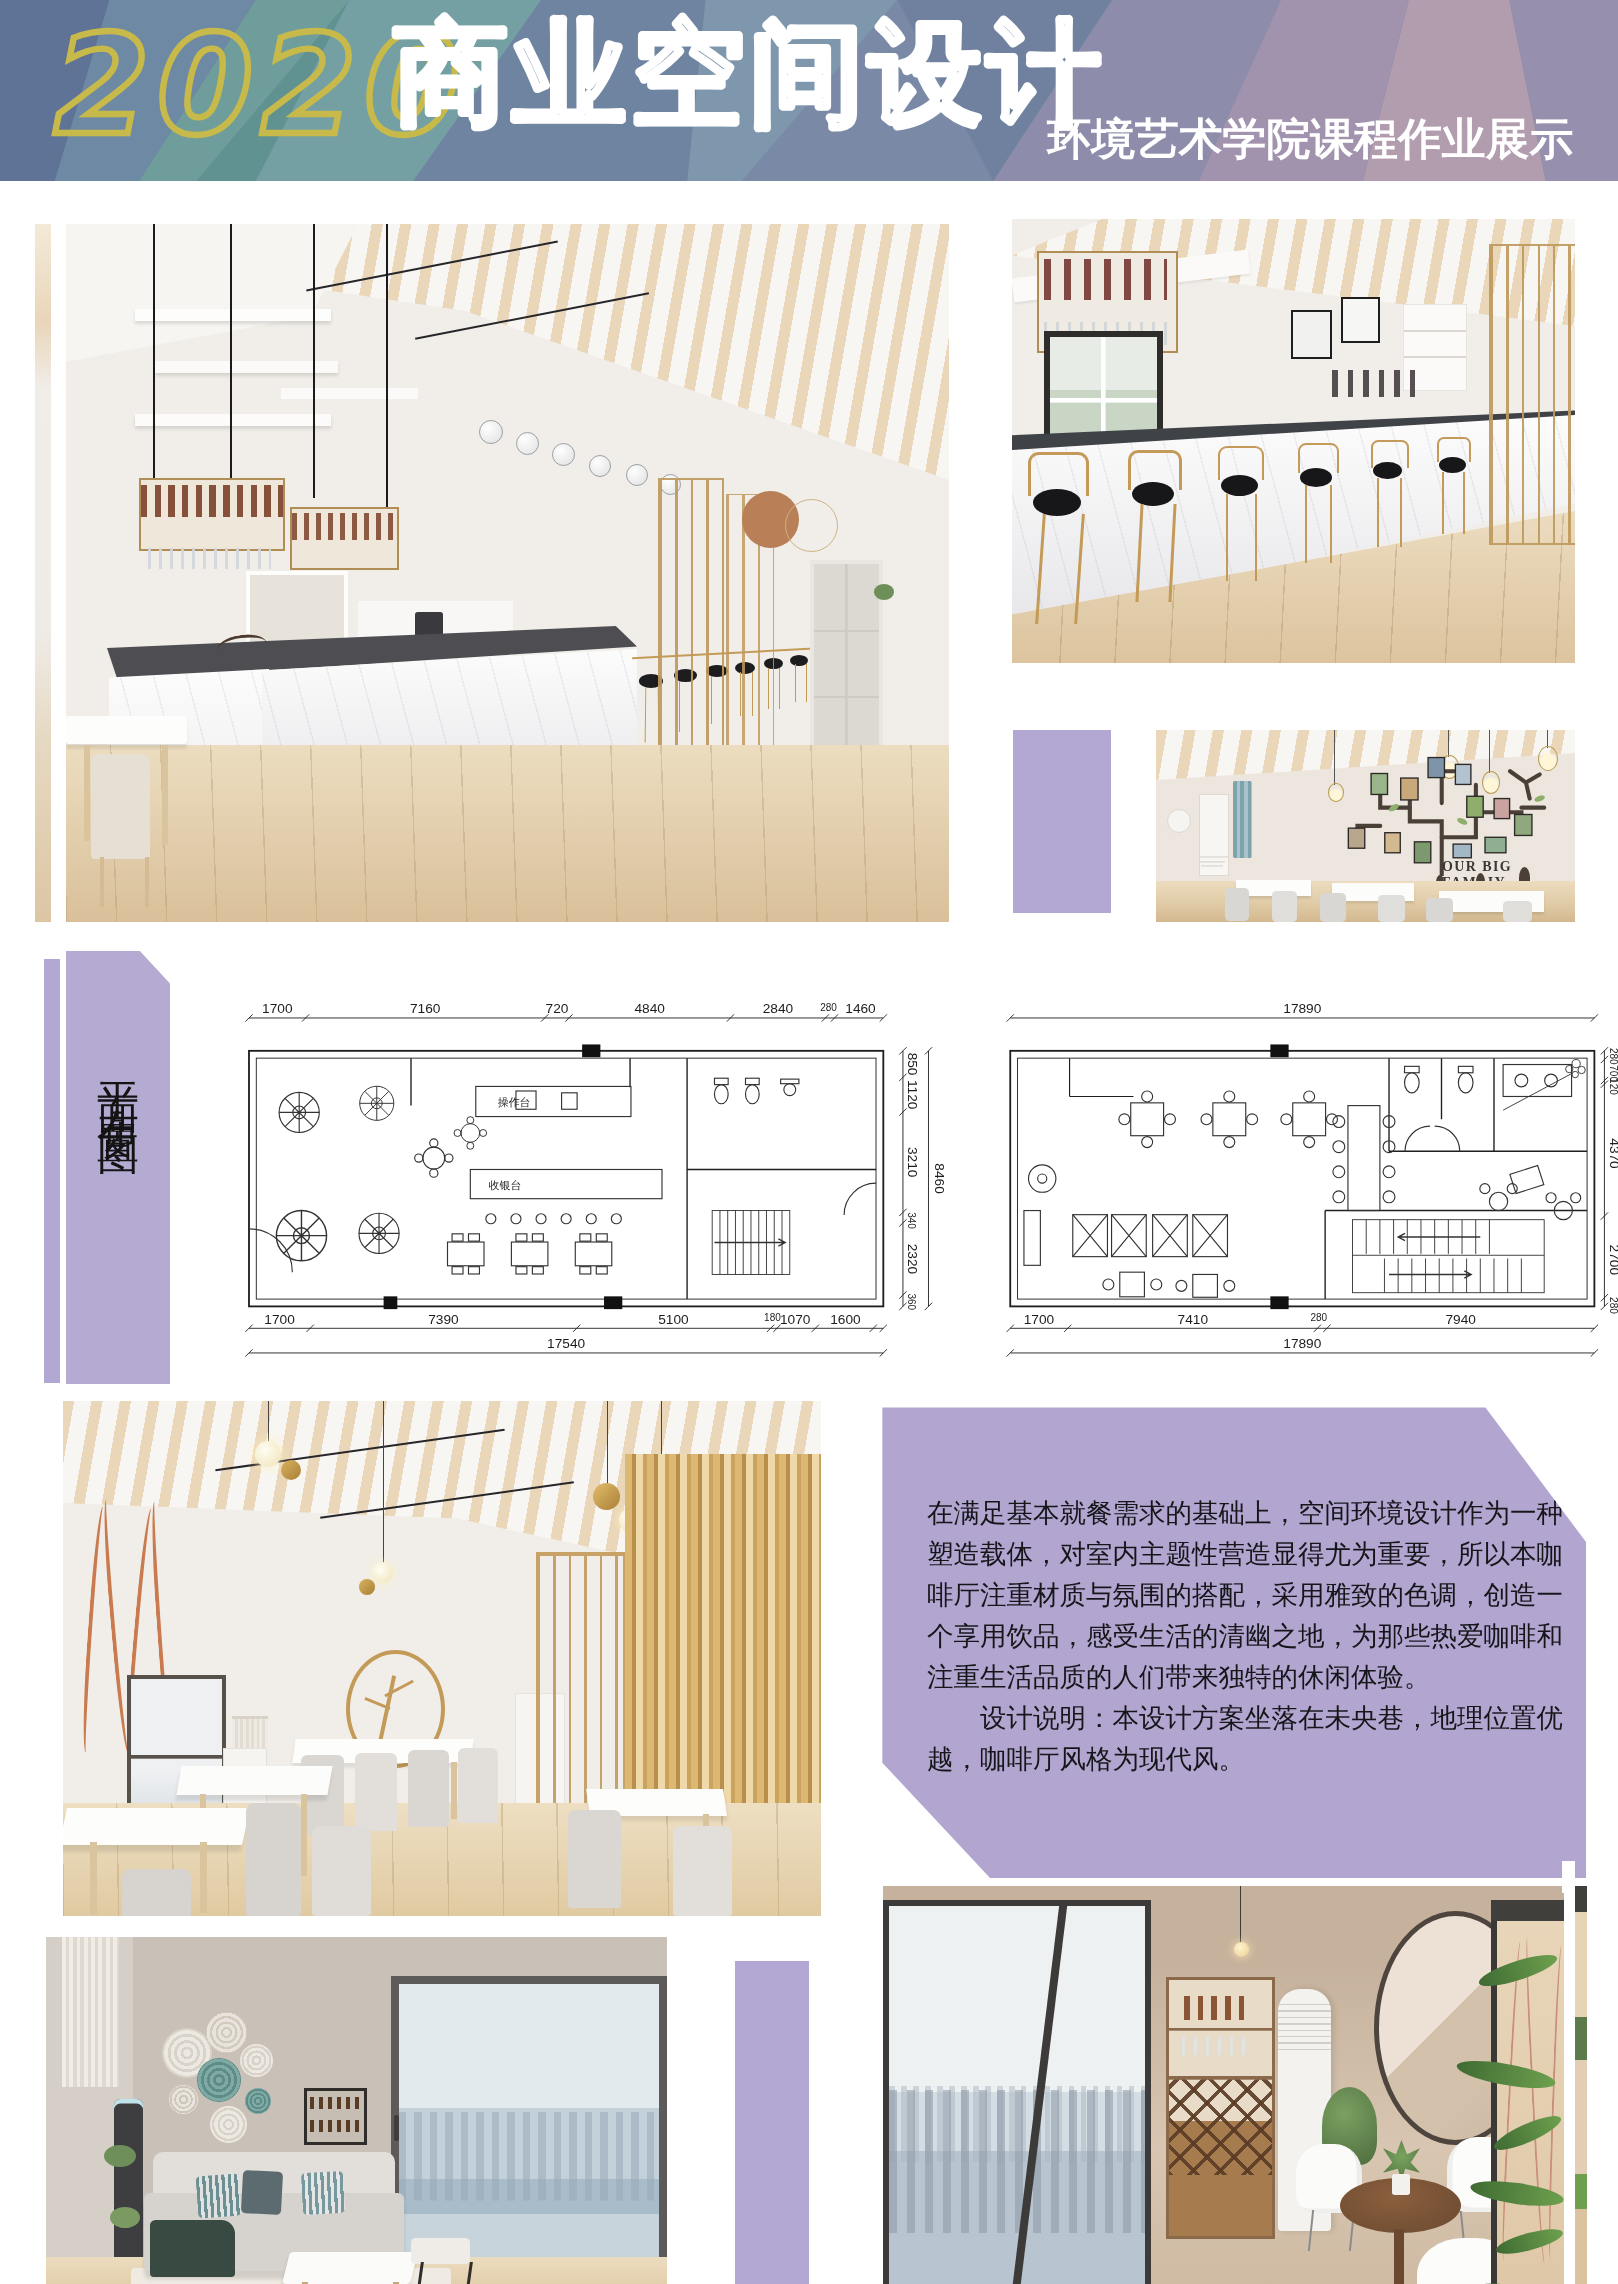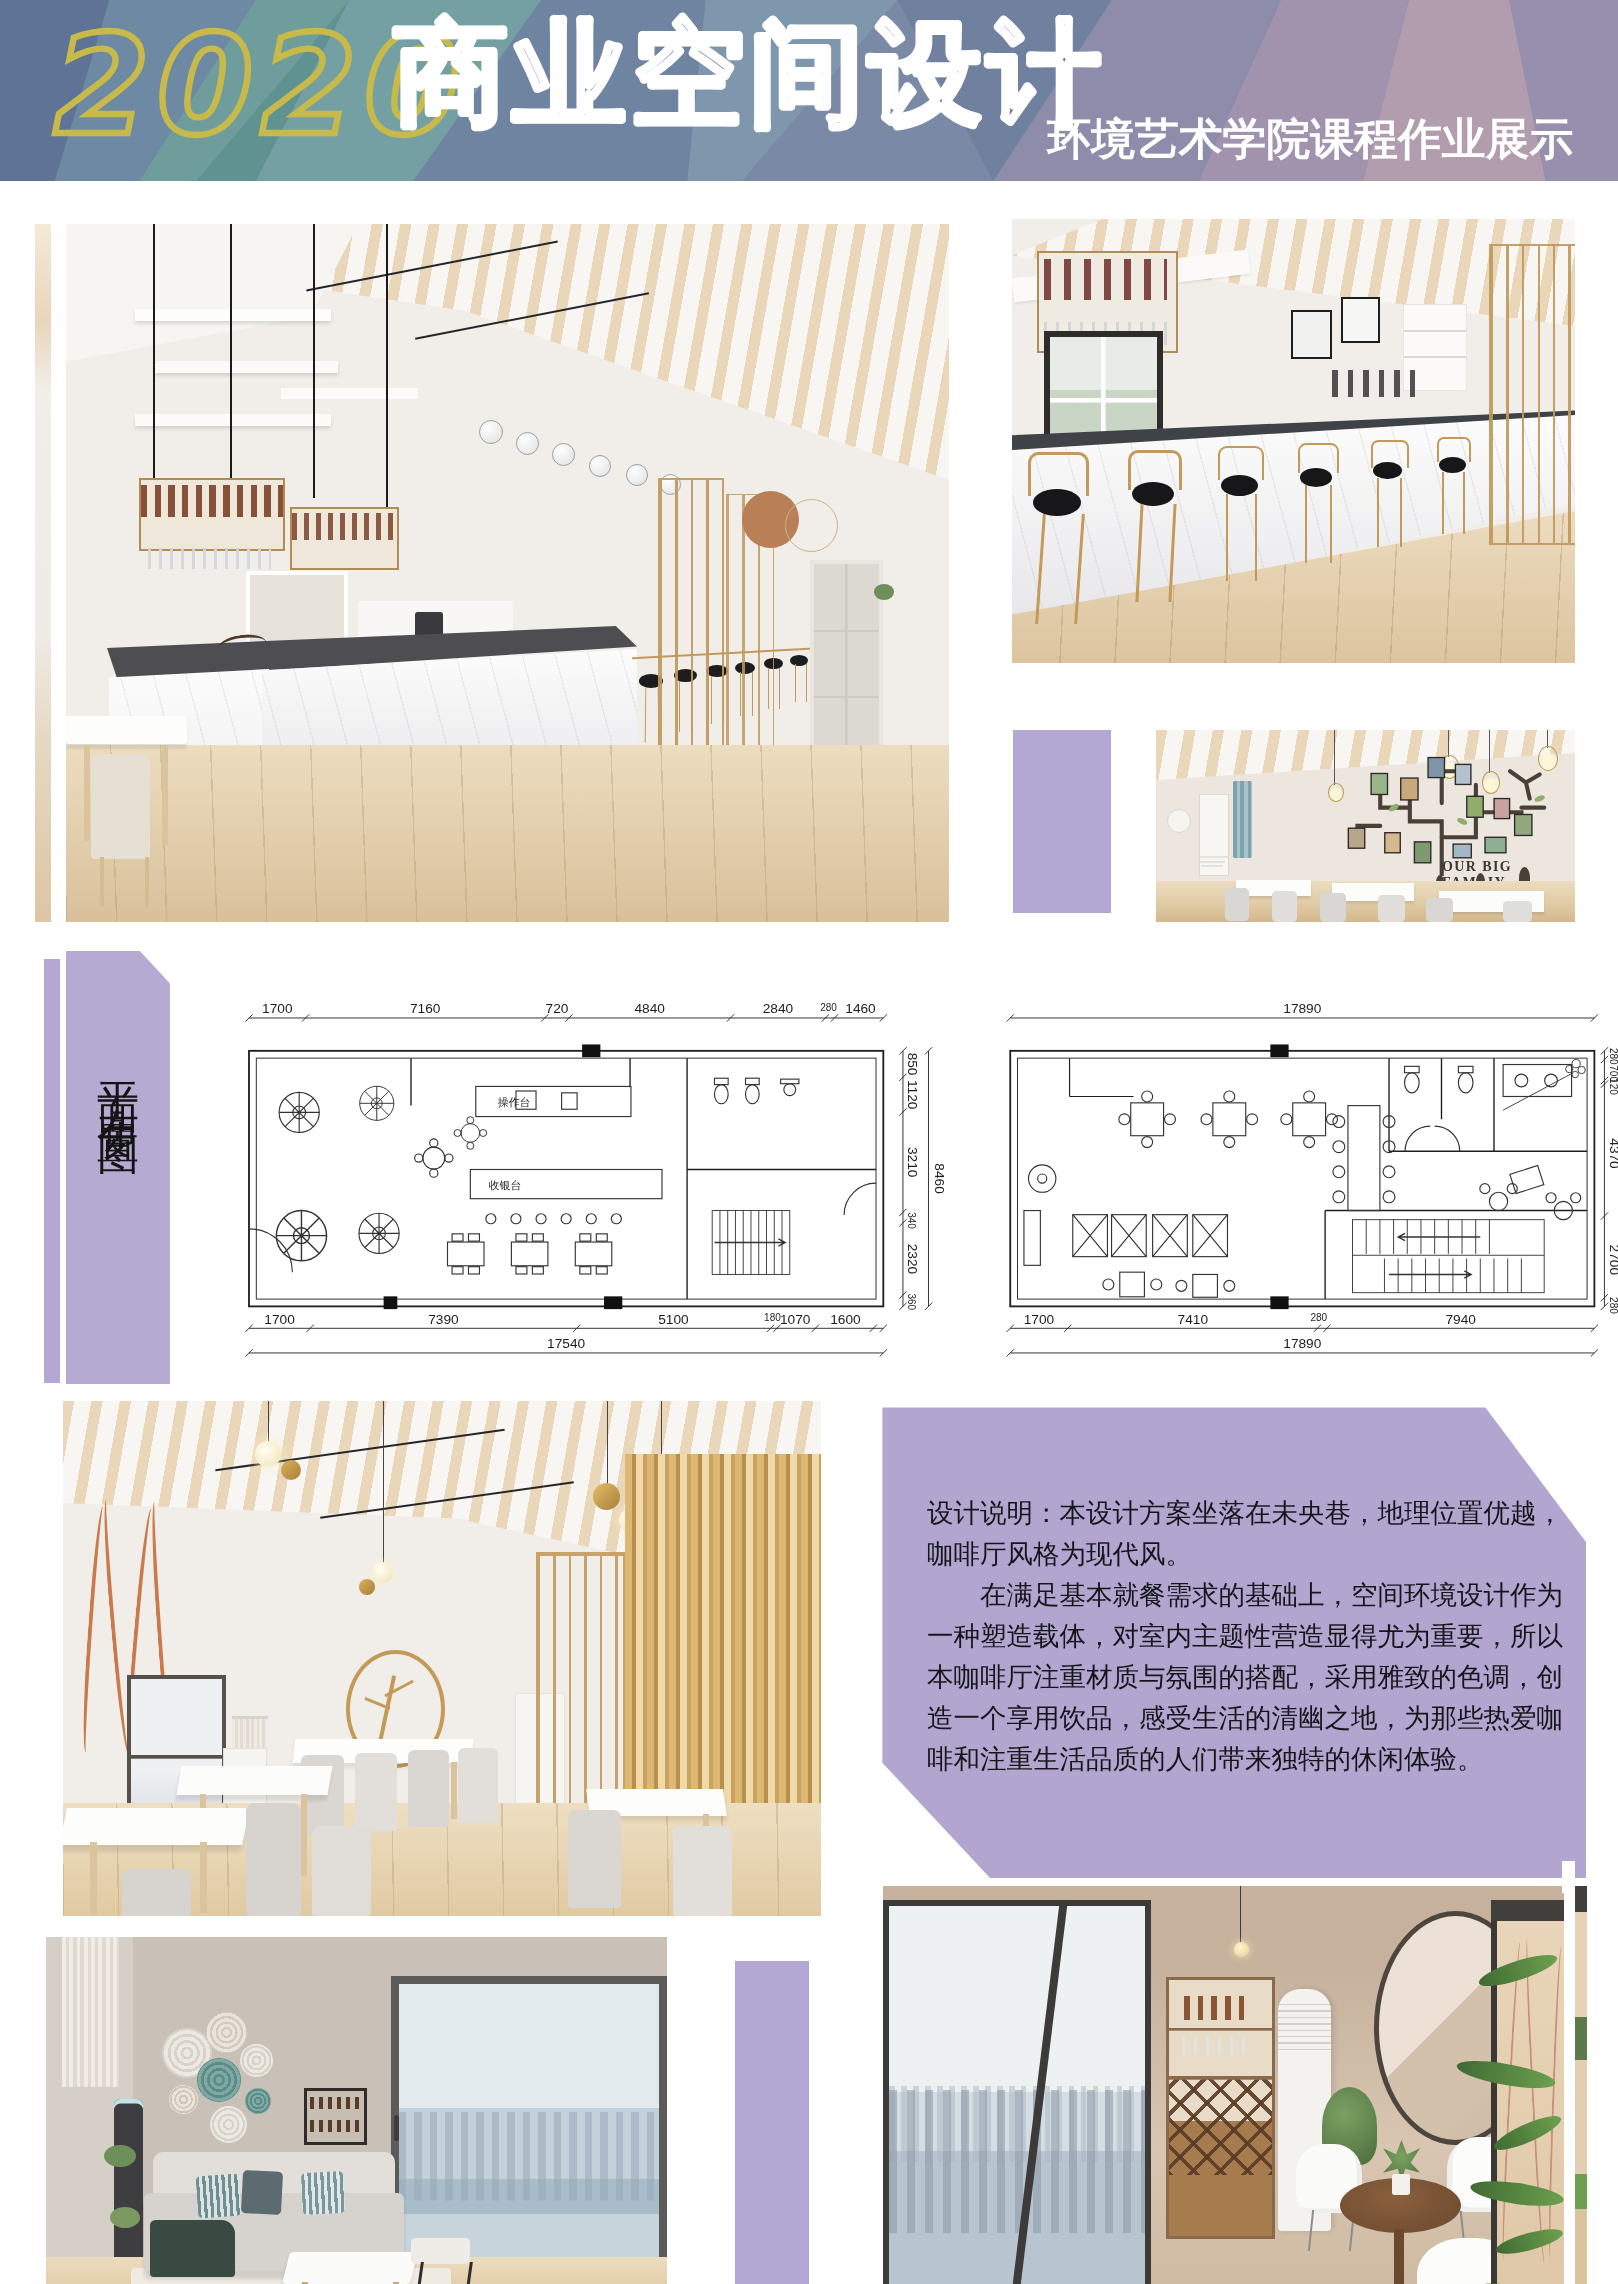--- a/index.html
+++ b/index.html
@@ -531,22 +531,22 @@
     <div class="abs" style="left:59px;top:468px;width:69px;height:47px;background:#d7d4d0;border-radius:8.2px 8.2px 0 0;"></div>
     <div class="abs" style="left:525px;top:388px;width:137px;height:26.5px;background:#fdfdfc;box-shadow:0 4.6px 3.7px rgba(0,0,0,.09);transform:skewX(8deg);"></div>
     <div class="abs" style="left:548px;top:413px;width:6px;height:69px;background:#d9c49e;"></div>
     <div class="abs" style="left:640px;top:413px;width:6px;height:66px;background:#d9c49e;"></div>
     <div class="abs" style="left:505px;top:409px;width:53px;height:98px;background:#dad7d3;border-radius:7.3px 7.3px 3.7px 3.7px;"></div>
     <div class="abs" style="left:610px;top:425px;width:59px;height:90px;background:#e2dfdb;border-radius:7.3px 7.3px 3.7px 3.7px;"></div>
   </div>
 
   <div class="desc-box">
     <div class="desc-text">
+      <p>在满足基本就餐需求的基础上，空间环境设计作为一种塑造载体，对室内主题性营造显得尤为重要，所以本咖啡厅注重材质与氛围的搭配，采用雅致的色调，创造一个享用饮品，感受生活的清幽之地，为那些热爱咖啡和注重生活品质的人们带来独特的休闲体验。</p>
       <p>设计说明：本设计方案坐落在未央巷，地理位置优越，咖啡厅风格为现代风。</p>
-      <p>在满足基本就餐需求的基础上，空间环境设计作为一种塑造载体，对室内主题性营造显得尤为重要，所以本咖啡厅注重材质与氛围的搭配，采用雅致的色调，创造一个享用饮品，感受生活的清幽之地，为那些热爱咖啡和注重生活品质的人们带来独特的休闲体验。</p>
     </div>
   </div>
 
   <div class="photo" style="left:46px;top:1937px;width:621px;height:386px;background:linear-gradient(90deg,#d6cfc8 0 14%,#c9c0b8 14% 100%);">
     <div class="abs" style="left:16px;top:0;width:57px;height:137px;background:
          repeating-linear-gradient(90deg,#f1ece6 0 3.7px,#e0d9cf 3.7px 7.3px);border-bottom:13.7px solid rgba(0,0,0,0);"></div>
 
     <div class="abs ring" style="left:116px;top:91px;width:50px;height:50px;background:repeating-radial-gradient(circle,#ece8e2 0 3.7px,#d9d2c8 3.7px 6.4px);"></div>
     <div class="abs ring" style="left:160px;top:75px;width:41px;height:41px;background:repeating-radial-gradient(circle,#e8e3dc 0 3.2px,#d3cabe 3.2px 5.5px);"></div>
     <div class="abs ring" style="left:151px;top:121px;width:44px;height:44px;background:repeating-radial-gradient(circle,#7fa9a4 0 3.2px,#5d8c86 3.2px 6px);"></div>

